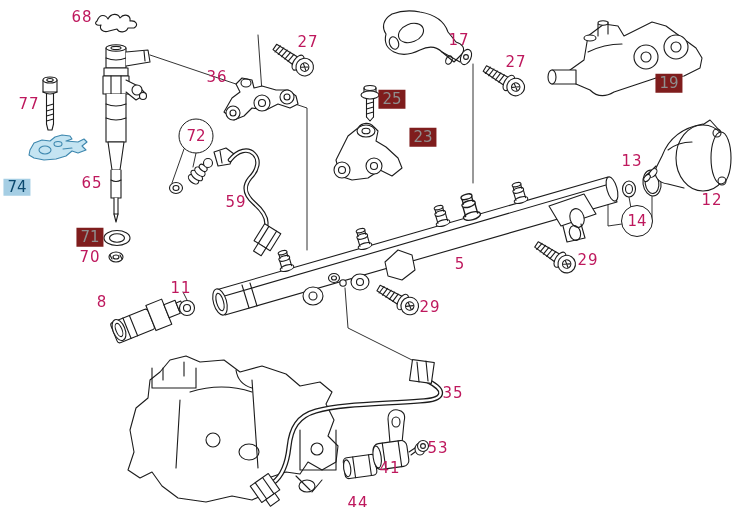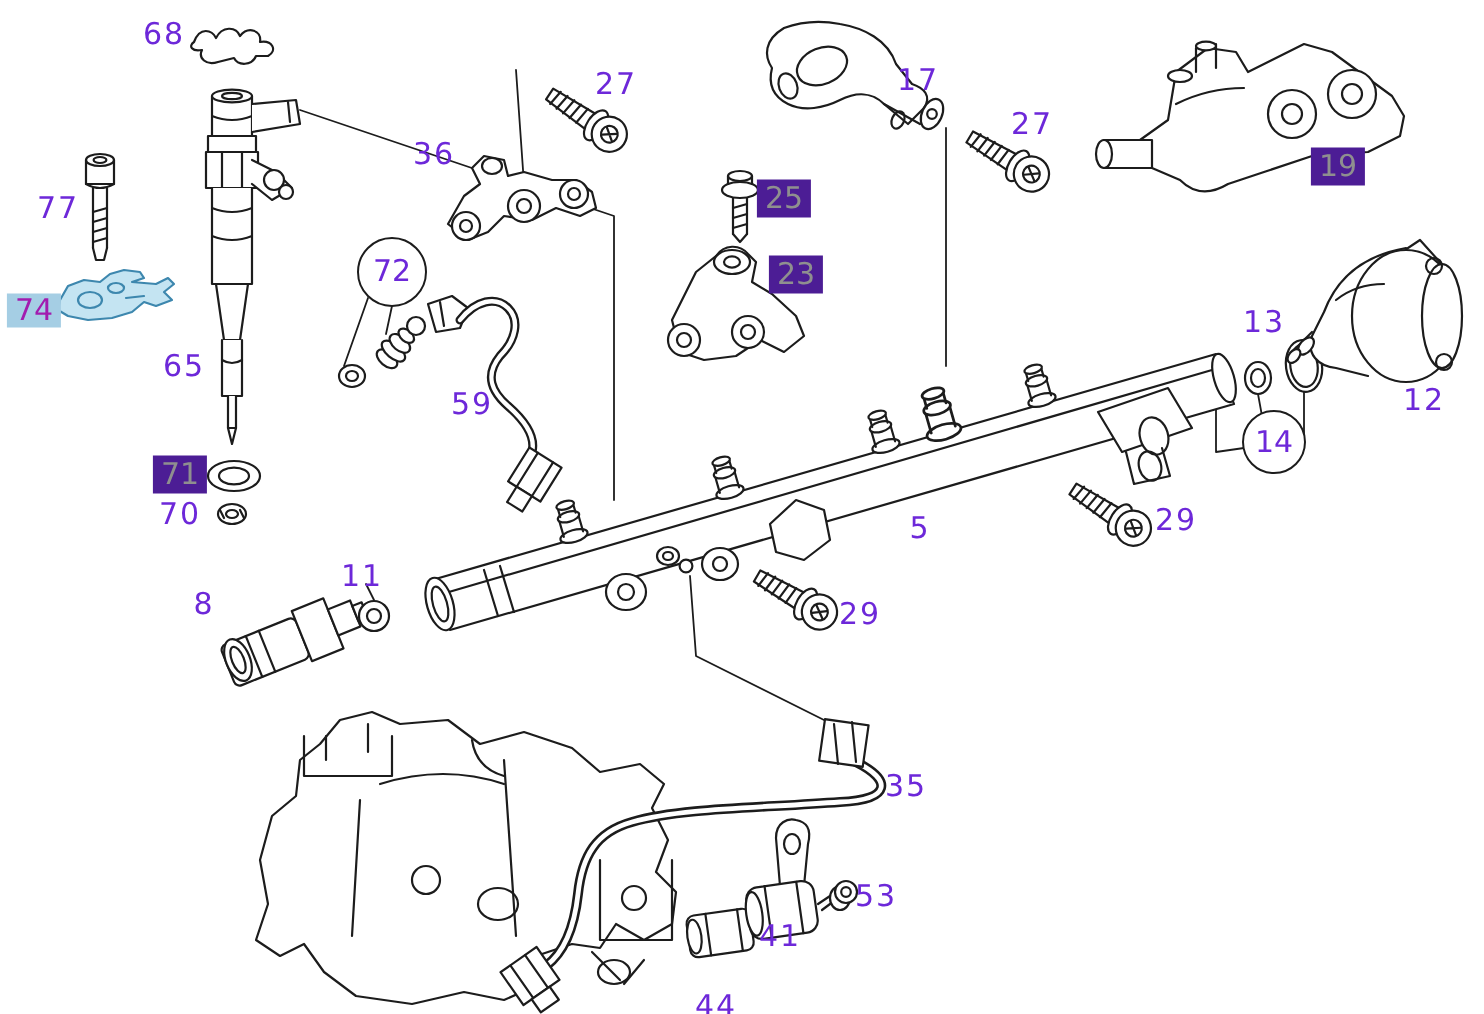--- a/index.html
+++ b/index.html
@@ -1,23 +1,23 @@
 <!DOCTYPE html>
 <html><head>
 <meta charset="utf-8">
 <style>
   html,body{margin:0;padding:0;background:#ffffff;}
   .stage{position:relative;width:742px;height:507px;background:#ffffff;overflow:hidden;
          font-family:"DejaVu Sans", sans-serif;}
   .stage svg{position:absolute;left:0;top:0;}
   .callout{position:absolute;transform:translate(-50%,-50%);
-           font-size:15px;line-height:1.1;color:#6d28d9;letter-spacing:1px;
+           font-size:15px;line-height:1.1;color:#be185d;letter-spacing:1px;
            white-space:nowrap;user-select:none;cursor:pointer;}
-  .callout.dimmed{background:#4c1d95;color:#8f8f8f;padding:1px 4px;letter-spacing:0;}
-  .callout.selected{background:#a5cee4;color:#a21caf;padding:0 4px;letter-spacing:0;}
+  .callout.dimmed{background:#7f1d1d;color:#8f8f8f;padding:1px 4px;letter-spacing:0;}
+  .callout.selected{background:#a5cee4;color:#0c4a6e;padding:0 4px;letter-spacing:0;margin-top:32px;}
   .callout.balloon{background:#ffffff;border:1.6px solid #1c1c1c;border-radius:50%;
            width:30px;height:30px;display:flex;align-items:center;justify-content:center;
            letter-spacing:0;text-align:right;}
   .callout.balloon.big{width:33px;height:33px;}
 </style>
 </head>
 <body>
 
 <div class="stage">
 
@@ -309,21 +309,21 @@
 <div class="callout" style="left:92px;top:183px">65</div>
 <div class="callout dimmed" style="left:90px;top:237px">71</div>
 <div class="callout" style="left:90px;top:257px">70</div>
 <div class="callout balloon big" style="left:196px;top:136px">72</div>
 <div class="callout" style="left:236px;top:202px">59</div>
 <div class="callout" style="left:217px;top:77px">36</div>
 <div class="callout" style="left:308px;top:42px">27</div>
 <div class="callout" style="left:459px;top:40px">17</div>
 <div class="callout" style="left:516px;top:62px">27</div>
 <div class="callout dimmed" style="left:392px;top:99px">25</div>
-<div class="callout dimmed" style="left:398px;top:137px">23</div>
+<div class="callout dimmed" style="left:423px;top:137px">23</div>
 <div class="callout dimmed" style="left:669px;top:83px">19</div>
 <div class="callout" style="left:632px;top:161px">13</div>
 <div class="callout balloon" style="left:637px;top:221px">14</div>
 <div class="callout" style="left:712px;top:200px">12</div>
 <div class="callout" style="left:460px;top:264px">5</div>
 <div class="callout" style="left:588px;top:260px">29</div>
 <div class="callout" style="left:430px;top:307px">29</div>
 <div class="callout" style="left:102px;top:302px">8</div>
 <div class="callout" style="left:181px;top:288px">11</div>
 <div class="callout" style="left:453px;top:393px">35</div>

